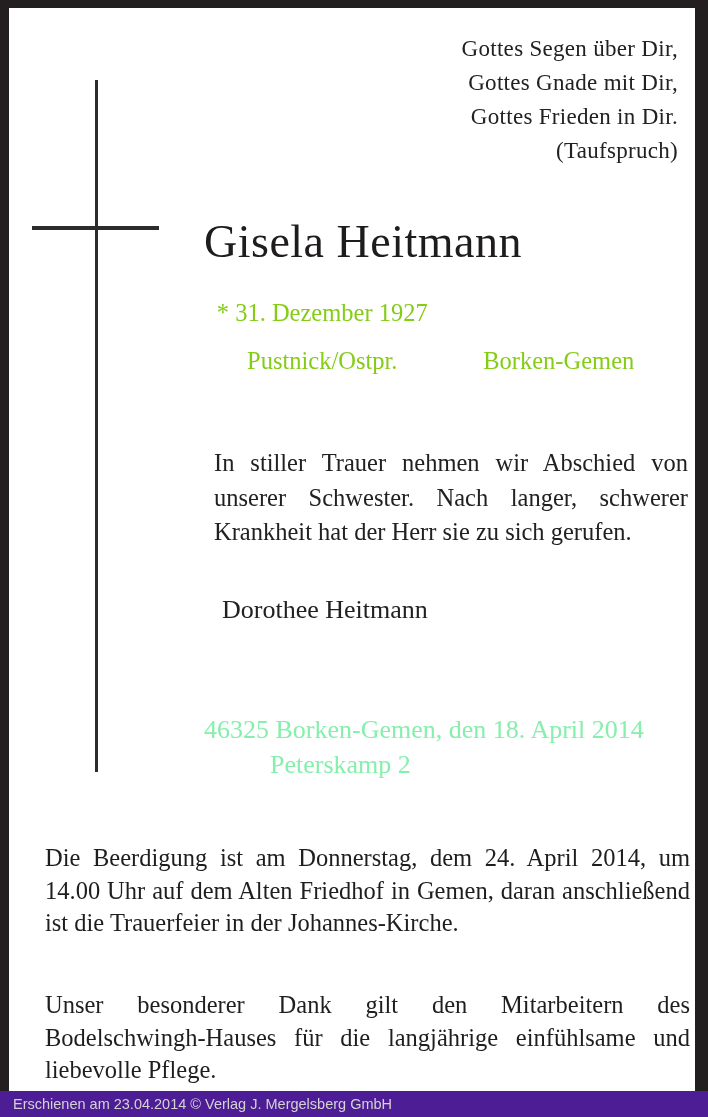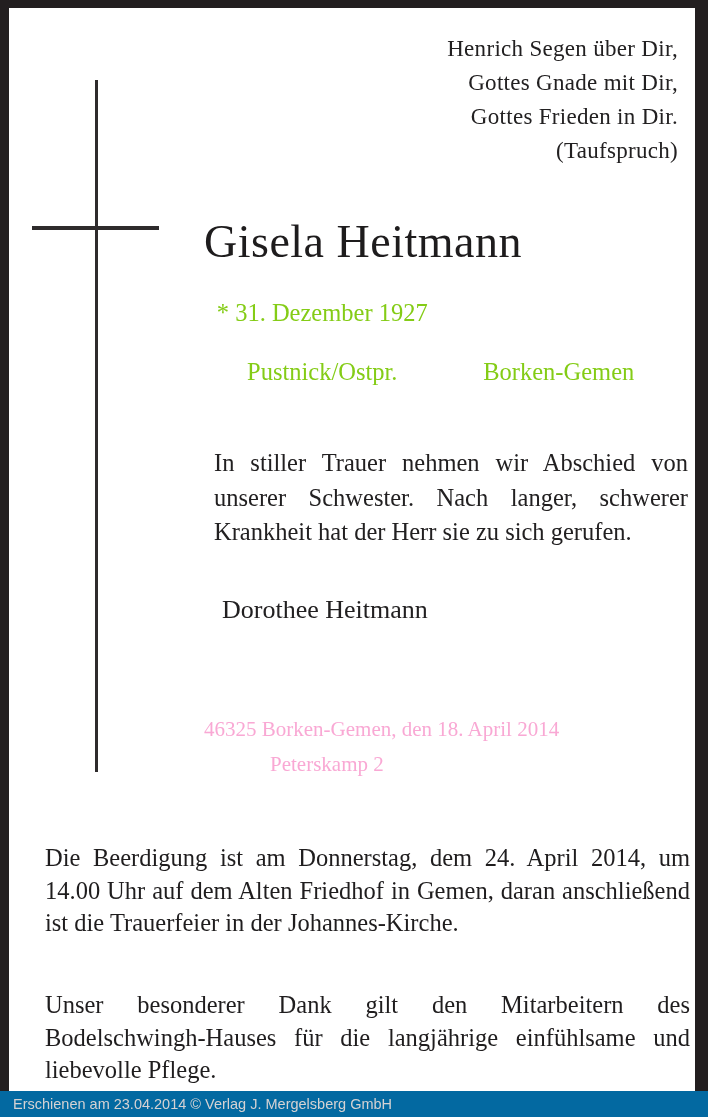--- a/index.html
+++ b/index.html
@@ -68,21 +68,21 @@
   .two-col {
     position: absolute;
     left: 204px;
     width: 473px;
     display: flex;
     font-size: 24.5px;
     color: #84cc16;
   }
   .two-col .col { width: 50%; text-align: center; white-space: nowrap; }
   .dates-row  { top: 299px; }
-  .places-row { top: 358px; align-items: flex-end; }
+  .places-row { top: 347px; align-items: flex-end; }
   .obituary {
     position: absolute;
     left: 204px;
     top: 436px;
     width: 474px;
     margin: 10px;
     font-size: 24.5px;
     line-height: 34.5px;
     text-align: justify;
     color: #222021;
@@ -93,23 +93,23 @@
     top: 590px;
     font-size: 26px;
     line-height: 40px;
     color: #222021;
     white-space: nowrap;
   }
   .address {
     position: absolute;
     left: 204px;
     top: 712px;
-    font-size: 21px;
+    font-size: 26px;
     line-height: 35px;
-    color: #f9a8d4;
+    color: #86efac;
     white-space: nowrap;
   }
   .address .indent { padding-left: 66px; display: inline-block; }
   .bottom-par {
     position: absolute;
     left: 32px;
     width: 645px;
     margin: 13px;
     font-size: 24.5px;
     line-height: 32.5px;
@@ -118,21 +118,21 @@
   }
   .funeral { top: 829px; }
   .thanks  { top: 976px; }
   
   .footer-bar {
     position: absolute;
     left: 0;
     bottom: 0;
     width: 100%;
     height: 26px;
-    background: #0369a1;
+    background: #4c1d95;
     display: flex;
     align-items: center;
   }
   .footer-bar span {
     font-family: "Liberation Sans", sans-serif;
     font-size: 14.5px;
     color: #d5d2d3;
     padding-left: 13px;
     white-space: nowrap;
   }
@@ -143,21 +143,21 @@
 <div class="page">
 
   <div class="paper"></div>
 
   <div>
     <div class="cross-v"></div>
     <div class="cross-h"></div>
   </div>
 
   <div class="verse">
-    <div>Henrich Segen über Dir,</div>
+    <div>Gottes Segen über Dir,</div>
     <div>Gottes Gnade mit Dir,</div>
     <div>Gottes Frieden in Dir.</div>
     <div>(Taufspruch)</div>
   </div>
 
   <h1 class="title">Gisela Heitmann</h1>
 
   <div class="two-col dates-row">
     <div class="col">* 31. Dezember 1927</div>
   </div>

